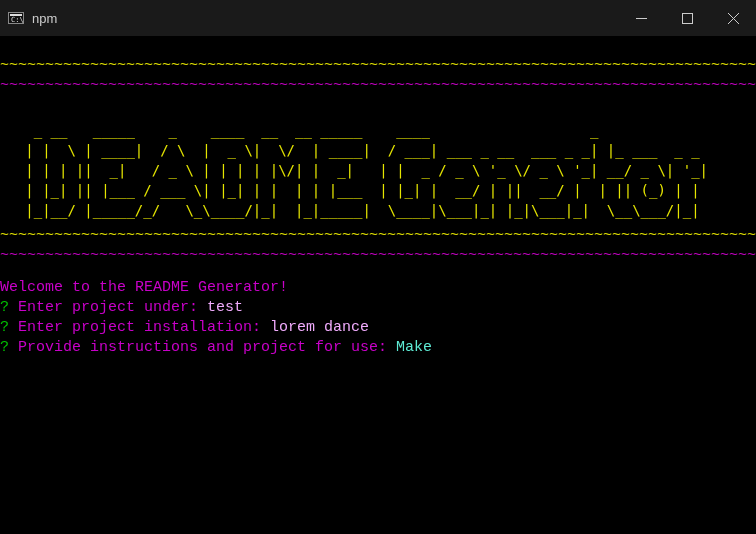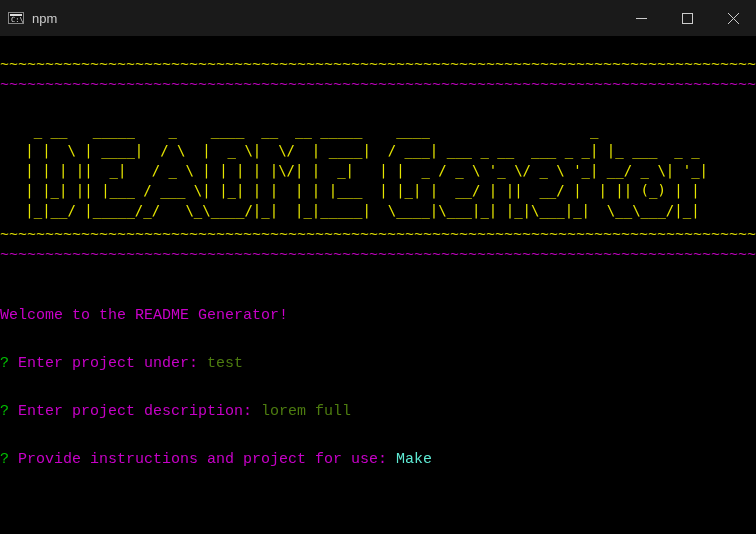--- a/index.html
+++ b/index.html
@@ -56,25 +56,25 @@
     .wave-bot { color: #c800c8; }
     .ascii-art {
       white-space: pre;
       color: #e5e500;
       font-size: 14px;
       line-height: 20px;
       padding-top: 4px;
       padding-bottom: 6px;
       letter-spacing: 0;
     }
-    .line { white-space: pre-wrap; word-wrap: break-word; margin-top: 28px; }
+    .line { white-space: pre-wrap; word-wrap: break-word; }
     .welcome { color: #c800c8; }
     .qmark { color: #00bf00; }
     .prompt { color: #c800c8; }
-    .answer { color: #4d7c0f; }
+    .answer { color: #f0abfc; }
     .current { color: #5eead4; }
     .spacer { height: 20px; }
     .prompts { padding-top: 12px; }
   </style>
 </head>
 <body>
 
 <div class="titlebar">
   <span class="icon">
     <svg viewBox="0 0 16 16">
@@ -114,16 +114,16 @@
    | |  \ | ____|  / \  |  _ \|  \/  | ____|  / ___| ___ _ __  ___ _ _| |_ ___  _ _
    | | | ||  _|   / _ \ | | | | |\/| |  _|   | |  _ / _ \ '_ \/ _ \ '_| __/ _ \| '_|
    | |_| || |___ / ___ \| |_| | |  | | |___  | |_| |  __/ | ||  __/ |  | || (_) | |
    |_|__/ |_____/_/   \_\____/|_|  |_|_____|  \____|\___|_| |_|\___|_|  \__\___/|_|</pre>
   <div class="wave-row"><span class="wave-top">~~~~~~~~~~~~~~~~~~~~~~~~~~~~~~~~~~~~~~~~~~~~~~~~~~~~~~~~~~~~~~~~~~~~~~~~~~~~~~~~~~~~~~~~~~~~~~~~~~~~~~~~~~~~~~~~~~~~~~~~~~~~~~~~~~~~~~~~~~~~~~~~~~~~~~~~~~~~~~~~~~~~~~~~~~~~~~~~~~~~~~~~~~~~~~~~~~~~~~~~~~~~~~~~~~~~~~~~~~~~~~~~~~~~~~~~~~~~~~~~~~~~~~~~~~~~~~~~~~~~~~~~~~~~~~~~~~~~~~~~~~~~~~~~~~~~~~~~~~~~~~~~~~~~~~~~~~~~~~~~~~~~~~~~~~~~~~~~~~~~~~~~~~~~~~~~~~~~~~~~~~~~~~~~~~~~~~~~~~~~~~~~~~~~~~~~~~~~~~~~</span></div>
   <div class="wave-row"><span class="wave-bot">~~~~~~~~~~~~~~~~~~~~~~~~~~~~~~~~~~~~~~~~~~~~~~~~~~~~~~~~~~~~~~~~~~~~~~~~~~~~~~~~~~~~~~~~~~~~~~~~~~~~~~~~~~~~~~~~~~~~~~~~~~~~~~~~~~~~~~~~~~~~~~~~~~~~~~~~~~~~~~~~~~~~~~~~~~~~~~~~~~~~~~~~~~~~~~~~~~~~~~~~~~~~~~~~~~~~~~~~~~~~~~~~~~~~~~~~~~~~~~~~~~~~~~~~~~~~~~~~~~~~~~~~~~~~~~~~~~~~~~~~~~~~~~~~~~~~~~~~~~~~~~~~~~~~~~~~~~~~~~~~~~~~~~~~~~~~~~~~~~~~~~~~~~~~~~~~~~~~~~~~~~~~~~~~~~~~~~~~~~~~~~~~~~~~~~~~~~~~~~~~</span></div>
 
   <div class="prompts">
     <div class="line"><span class="welcome">Welcome to the README Generator!</span></div>
     <div class="line"><span class="qmark">?</span> <span class="prompt">Enter project under:</span> <span class="answer">test</span></div>
-    <div class="line"><span class="qmark">?</span> <span class="prompt">Enter project description:</span> <span class="answer">lorem full</span></div>
+    <div class="line"><span class="qmark">?</span> <span class="prompt">Enter project installation:</span> <span class="answer">lorem dance</span></div>
     <div class="line"><span class="qmark">?</span> <span class="prompt">Provide instructions and project for use:</span> <span class="current">Make</span></div>
   </div>
 </div>
 
 </body></html>

